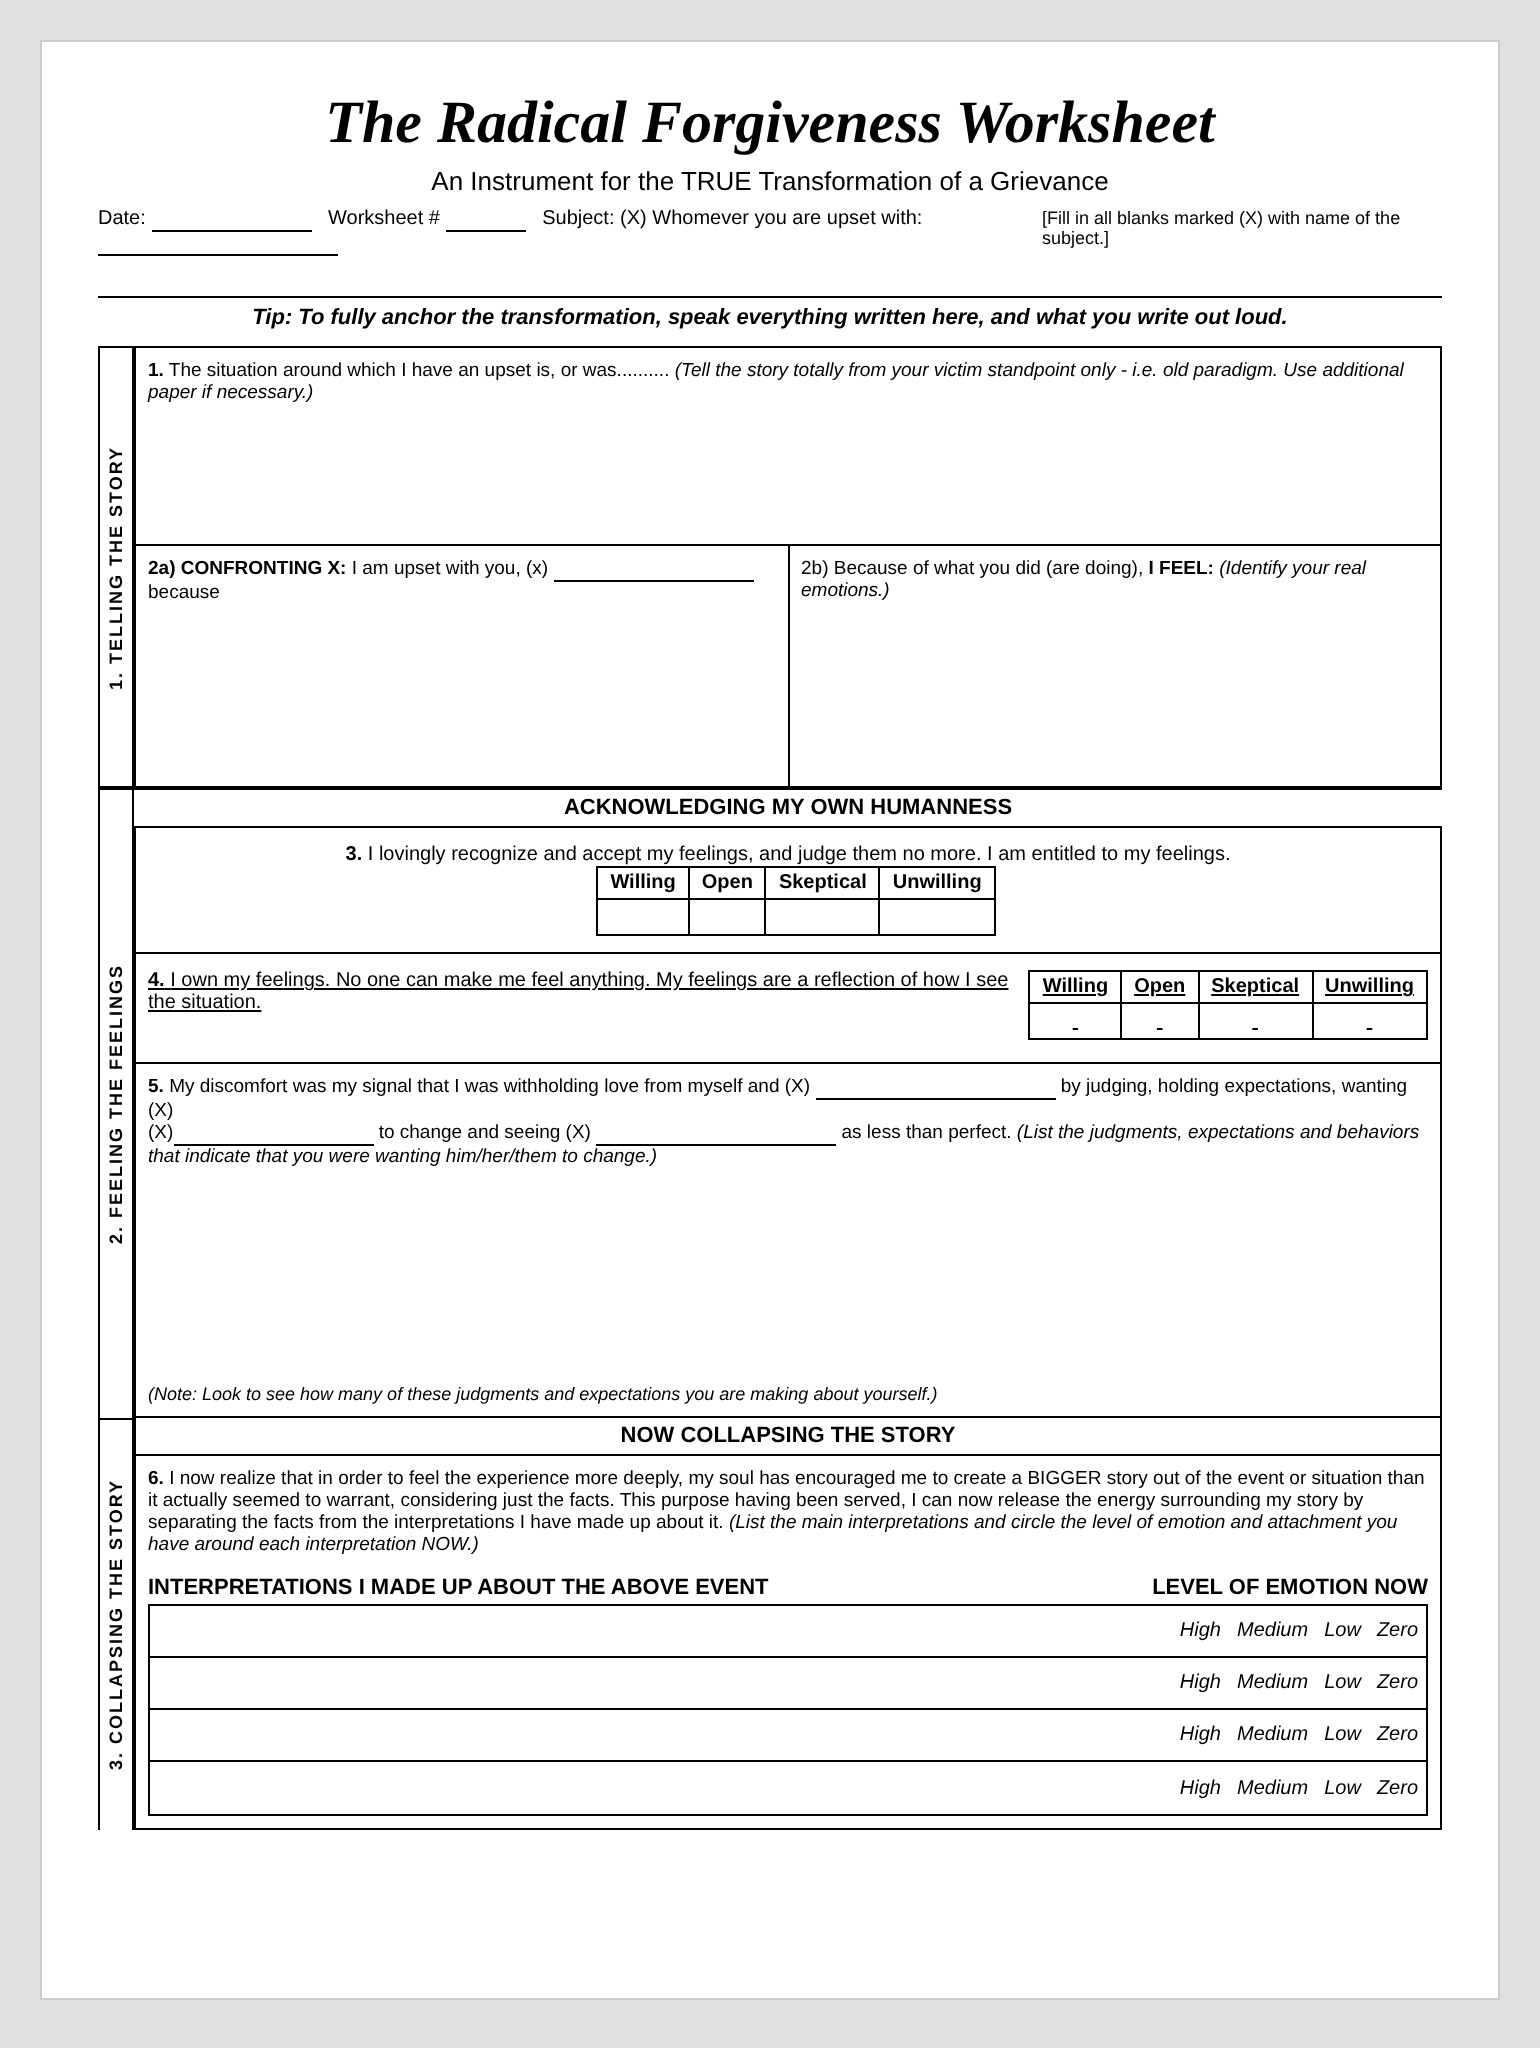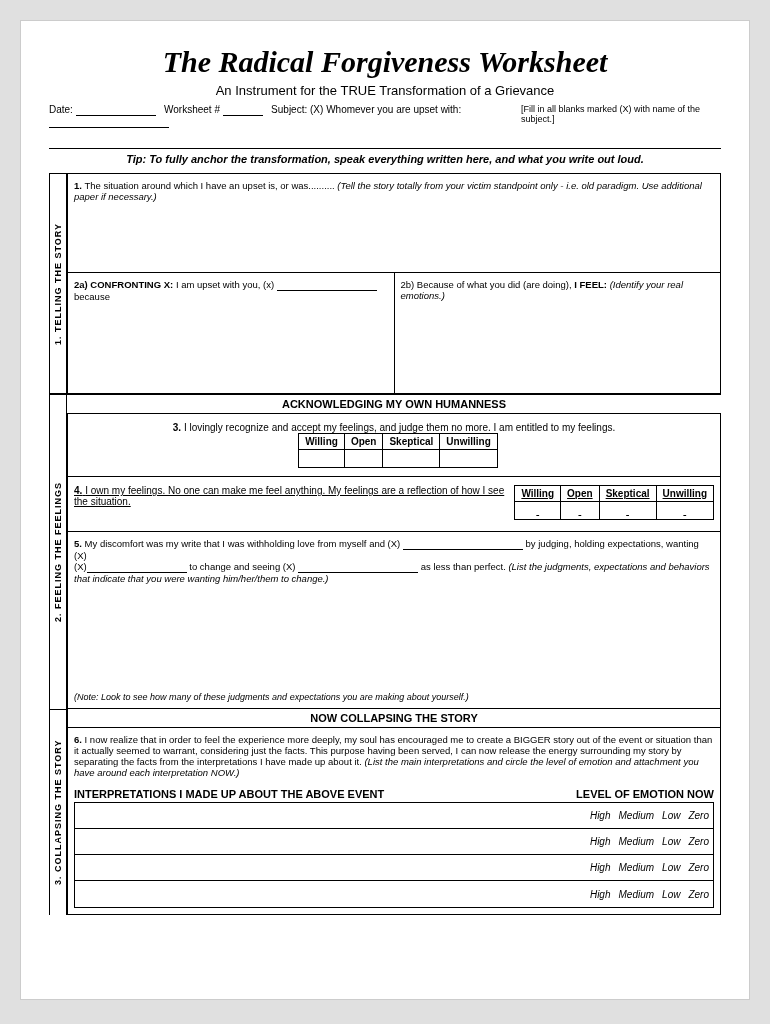--- a/index.html
+++ b/index.html
@@ -233,21 +233,21 @@
               <td>&nbsp;</td>
               <td>&nbsp;</td>
             </tr>
           </tbody>
             </table>
         </div>
 
         <div style="padding:6px; min-height:150px;">
           <div class="section5-text">
             <span class="bold">5.</span>
-            <span>My discomfort was my write that I was withholding love from myself and (X)</span>
+            <span>My discomfort was my signal that I was withholding love from myself and (X)</span>
             <span class="blank-line" style="min-width:120px;">&nbsp;&nbsp;&nbsp;&nbsp;&nbsp;&nbsp;&nbsp;&nbsp;&nbsp;&nbsp;&nbsp;&nbsp;&nbsp;&nbsp;&nbsp;&nbsp;</span>
             <span>by judging, holding expectations, wanting (X)</span>
             <br>
             (X)<span class="blank-line" style="min-width:100px;">&nbsp;&nbsp;&nbsp;&nbsp;&nbsp;&nbsp;&nbsp;&nbsp;&nbsp;&nbsp;&nbsp;&nbsp;&nbsp;</span>
             <span>to change and seeing (X)</span>
             <span class="blank-line" style="min-width:120px;">&nbsp;&nbsp;&nbsp;&nbsp;&nbsp;&nbsp;&nbsp;&nbsp;&nbsp;&nbsp;&nbsp;&nbsp;&nbsp;&nbsp;&nbsp;&nbsp;</span>
             <span>as less than perfect.</span>
             <span class="italic">(List the judgments, expectations and behaviors that indicate that you were wanting him/her/them to change.)</span>
           </div>
           <div style="min-height:60px;"></div>

